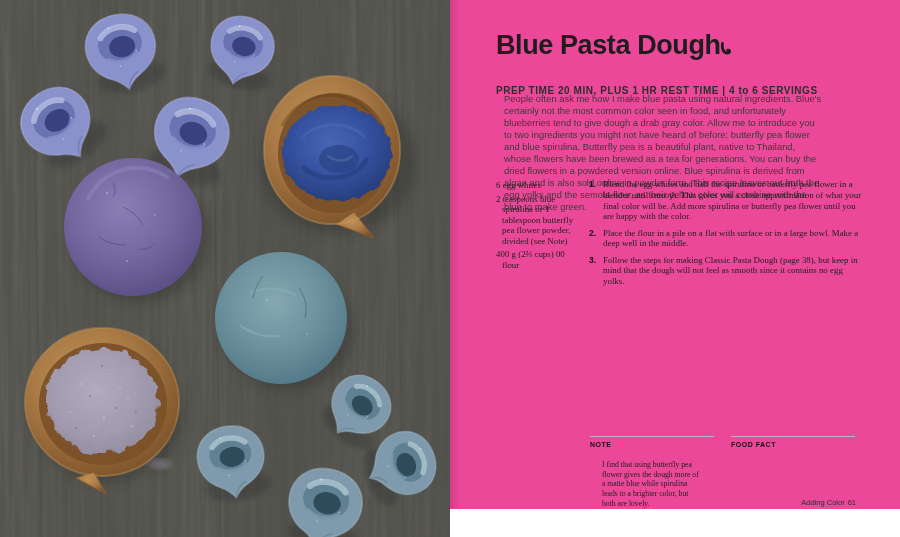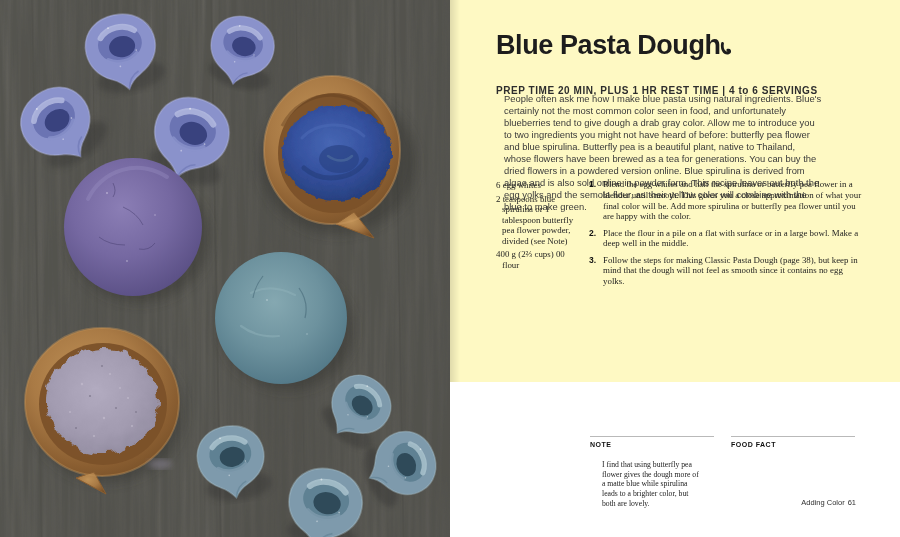--- a/index.html
+++ b/index.html
@@ -6,21 +6,21 @@
   body{
     width:900px;height:537px;position:relative;overflow:hidden;
     background:#ffffff;font-family:"Liberation Sans",sans-serif;
     -webkit-font-smoothing:antialiased;
   }
   
   .photo{position:absolute;left:0;top:0;width:450px;height:537px;}
   .photo svg{display:block;}
 
   
-  .page{position:absolute;left:450px;top:0;width:450px;height:382px;background:#fef9c3;}
+  .page{position:absolute;left:450px;top:0;width:450px;height:509px;background:#ec4899;}
   .page::before{content:"";position:absolute;left:0;top:0;bottom:0;width:10px;
     background:linear-gradient(90deg,rgba(0,0,0,0.12),rgba(0,0,0,0));pointer-events:none;}
 
   h1.title{
     position:absolute;left:46px;top:30px;margin:0;
     font-size:27px;font-weight:800;letter-spacing:-0.4px;color:#1d1d1d;
     white-space:nowrap;
   }
   .swash{display:inline-block;transform:translateY(3px);margin-left:-1px;}
 

